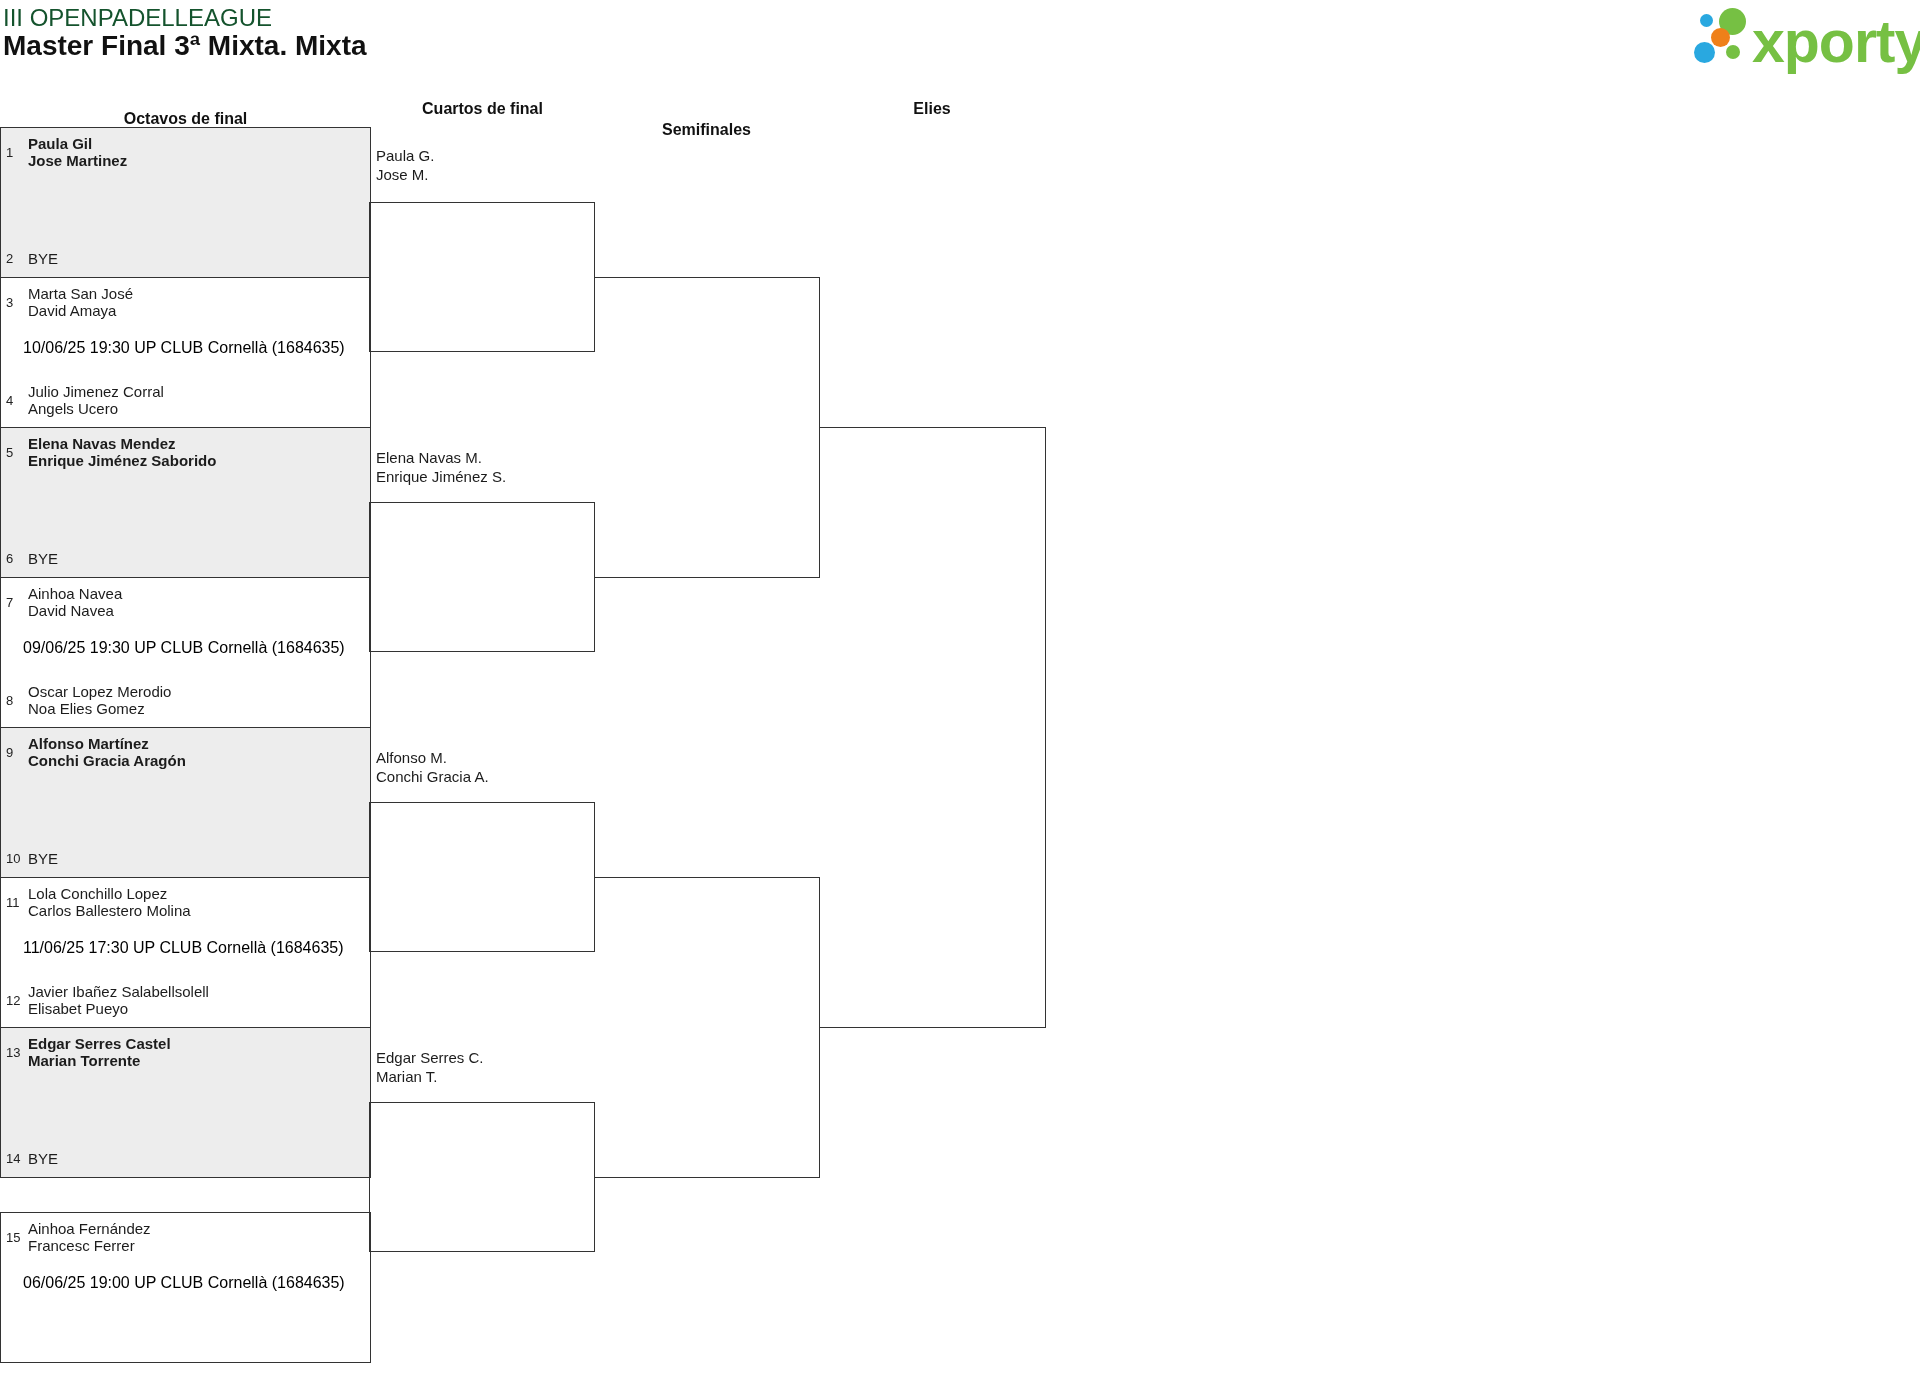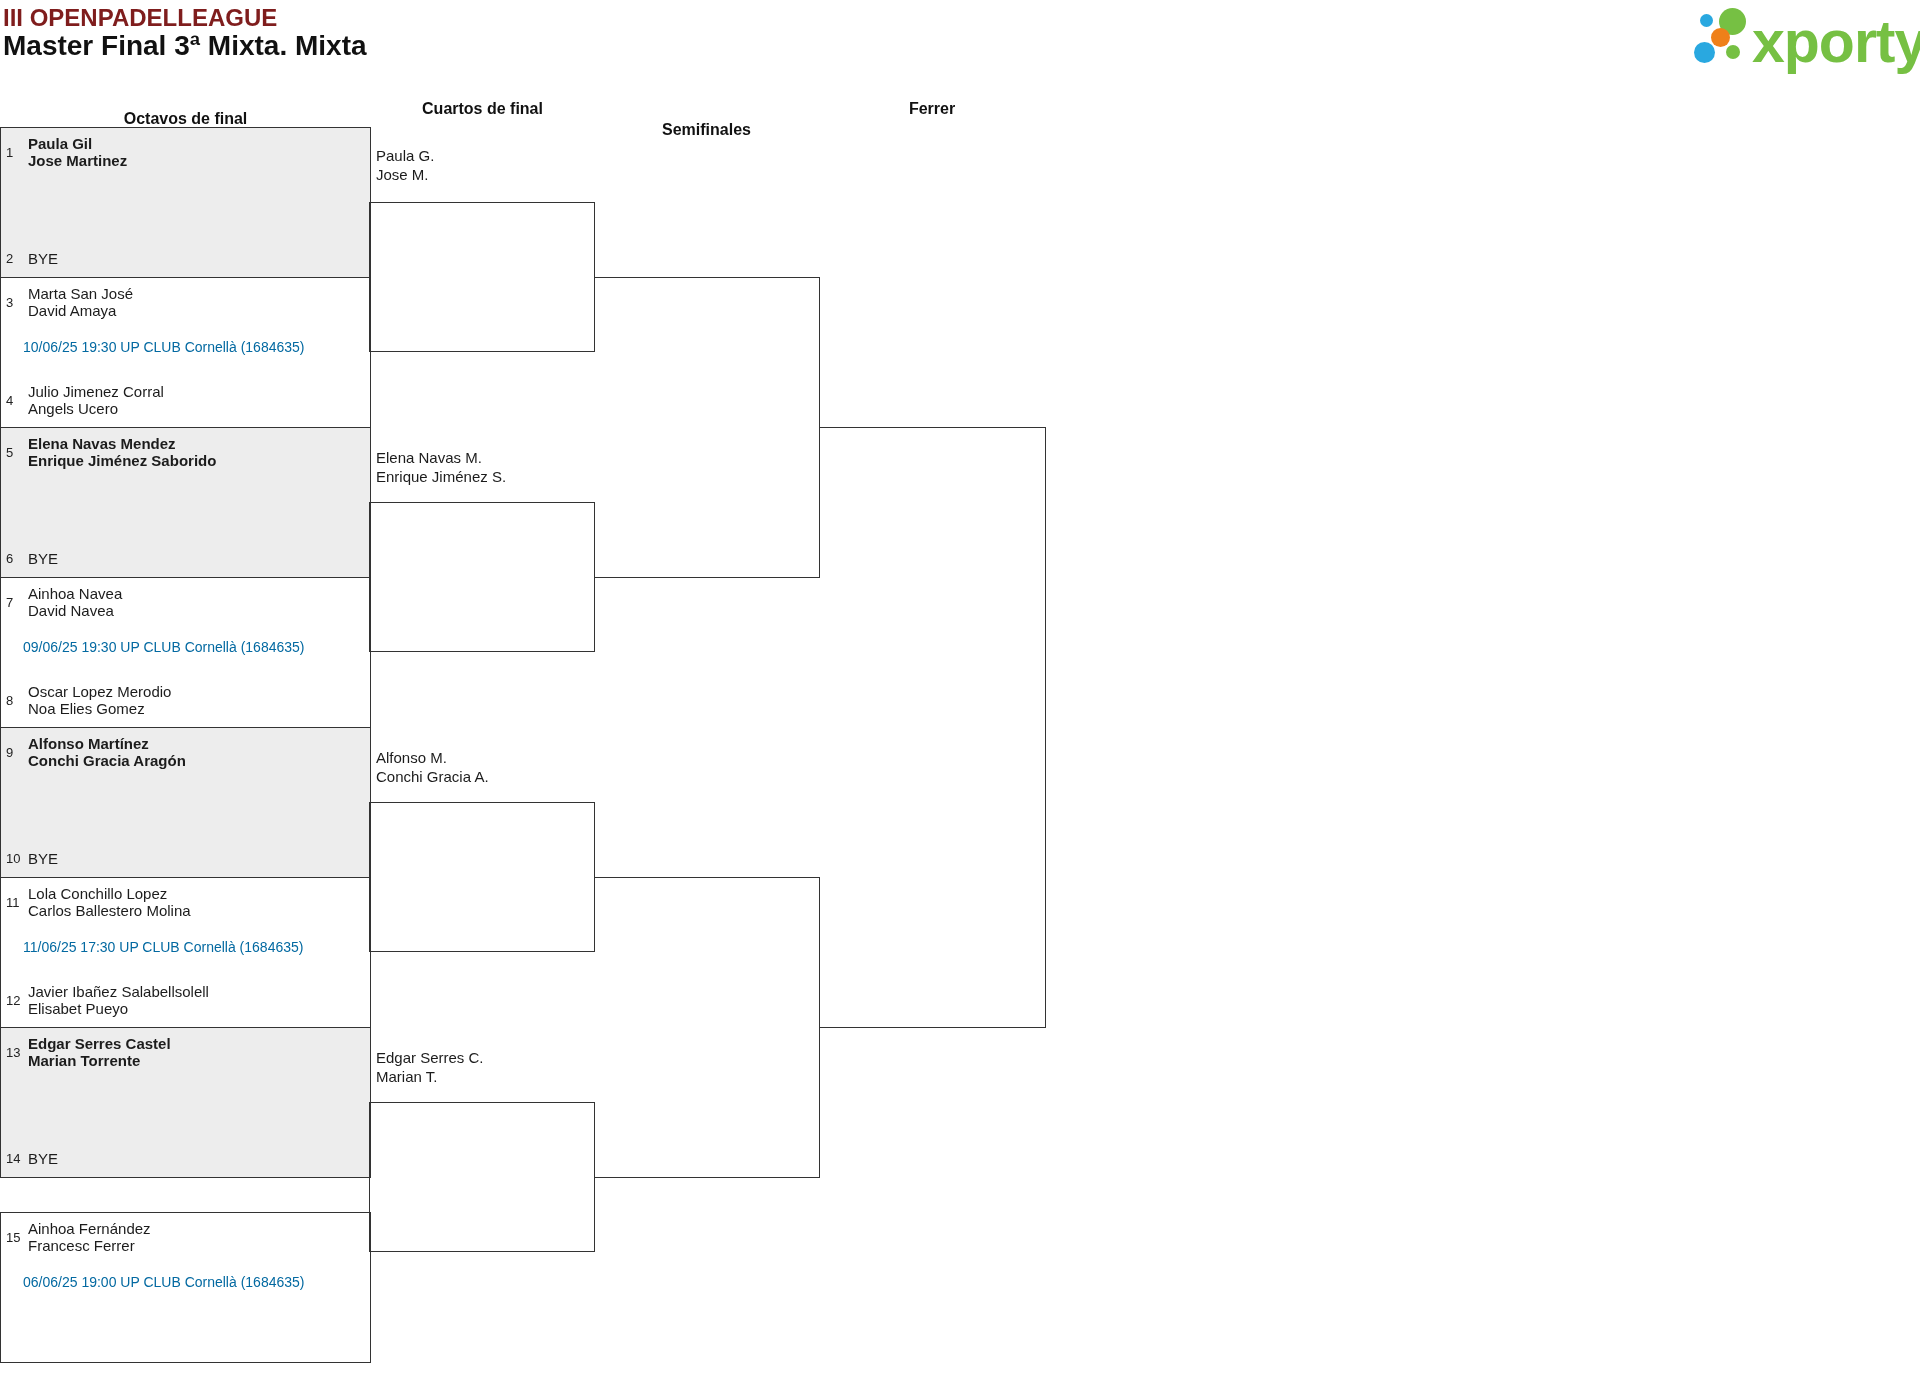--- a/index.html
+++ b/index.html
@@ -1,39 +1,39 @@
 <!DOCTYPE html>
 <html><head>
 <meta charset="utf-8">
 <style>
   html,body{margin:0;padding:0;background:#fff;}
   body{font-family:"Liberation Sans", sans-serif;color:#222;}
   #page{position:relative;width:1920px;height:1393px;background:#fff;overflow:hidden;}
 
   
-  .title{position:absolute;left:3px;top:4px;font-size:24px;line-height:28px;font-weight:700;color:#7f1d1d;}
+  .title{position:absolute;left:3px;top:4px;font-size:24px;line-height:28px;font-weight:400;color:#14532d;}
   .subtitle{position:absolute;left:3px;top:32px;font-size:28px;line-height:28px;font-weight:700;color:#111;}
 
   
   .round-header{position:absolute;top:100px;font-size:16px;font-weight:700;color:#111;text-align:center;}
   .rh-oct{left:0;width:371px;margin-top:10px;}
   .rh-cua{left:370px;width:225px;}
   .rh-sem{left:594px;width:225px;margin-top:21px;}
   .rh-fin{left:819px;width:226px;}
 
   
   .obox{position:absolute;left:0;width:371px;height:151px;border:1.5px solid #333;box-sizing:border-box;background:#fff;}
   .obox.gray{background:#ededed;}
   .team{position:absolute;left:5px;right:4px;display:flex;align-items:center;gap:6px;}
   .team.top{top:7px;}
   .team.bottom{bottom:10px;}
   .seed{min-width:16px;font-size:13px;color:#222;text-align:left;flex:0 0 auto;}
   .names{font-size:15px;line-height:17px;color:#1c1c1c;}
   .names.winner{font-weight:700;}
-  .schedule{position:absolute;left:22px;top:61px;font-size:14px;color:#0369a1;white-space:nowrap;}
+  .schedule{position:absolute;left:22px;top:61px;font-size:16px;color:#000000;white-space:nowrap;}
 
   
   .qlabel{position:absolute;left:376px;width:214px;font-size:15px;line-height:19px;color:#1c1c1c;}
   .qbox{position:absolute;left:369px;width:226px;height:150px;border:1.5px solid #333;box-sizing:border-box;background:transparent;}
 
   
   .staple{position:absolute;box-sizing:border-box;border:1.5px solid #333;border-left:none;background:transparent;}
   .semi1{left:594px;top:277px;width:226px;height:301px;}
   .semi2{left:594px;top:877px;width:226px;height:301px;}
   .finalb{left:819px;top:427px;width:227px;height:601px;}
@@ -61,21 +61,21 @@
     <span class="dot dot-green-lg"></span>
     <span class="dot dot-orange"></span>
     <span class="dot dot-blue-lg"></span>
     <span class="dot dot-green-sm"></span>
     <span class="wordmark">xporty</span>
   </div>
 
   <div class="round-header rh-oct">Octavos de final</div>
   <div class="round-header rh-cua">Cuartos de final</div>
   <div class="round-header rh-sem">Semifinales</div>
-  <div class="round-header rh-fin">Ferrer</div>
+  <div class="round-header rh-fin">Elies</div>
 
   <div class="obox gray" style="top:127px">
     <div class="team top">
       <span class="seed">1</span>
       <div class="names winner">
         <div>Paula Gil</div>
         <div>Jose Martinez</div>
       </div>
     </div>
     <div class="team bottom">

